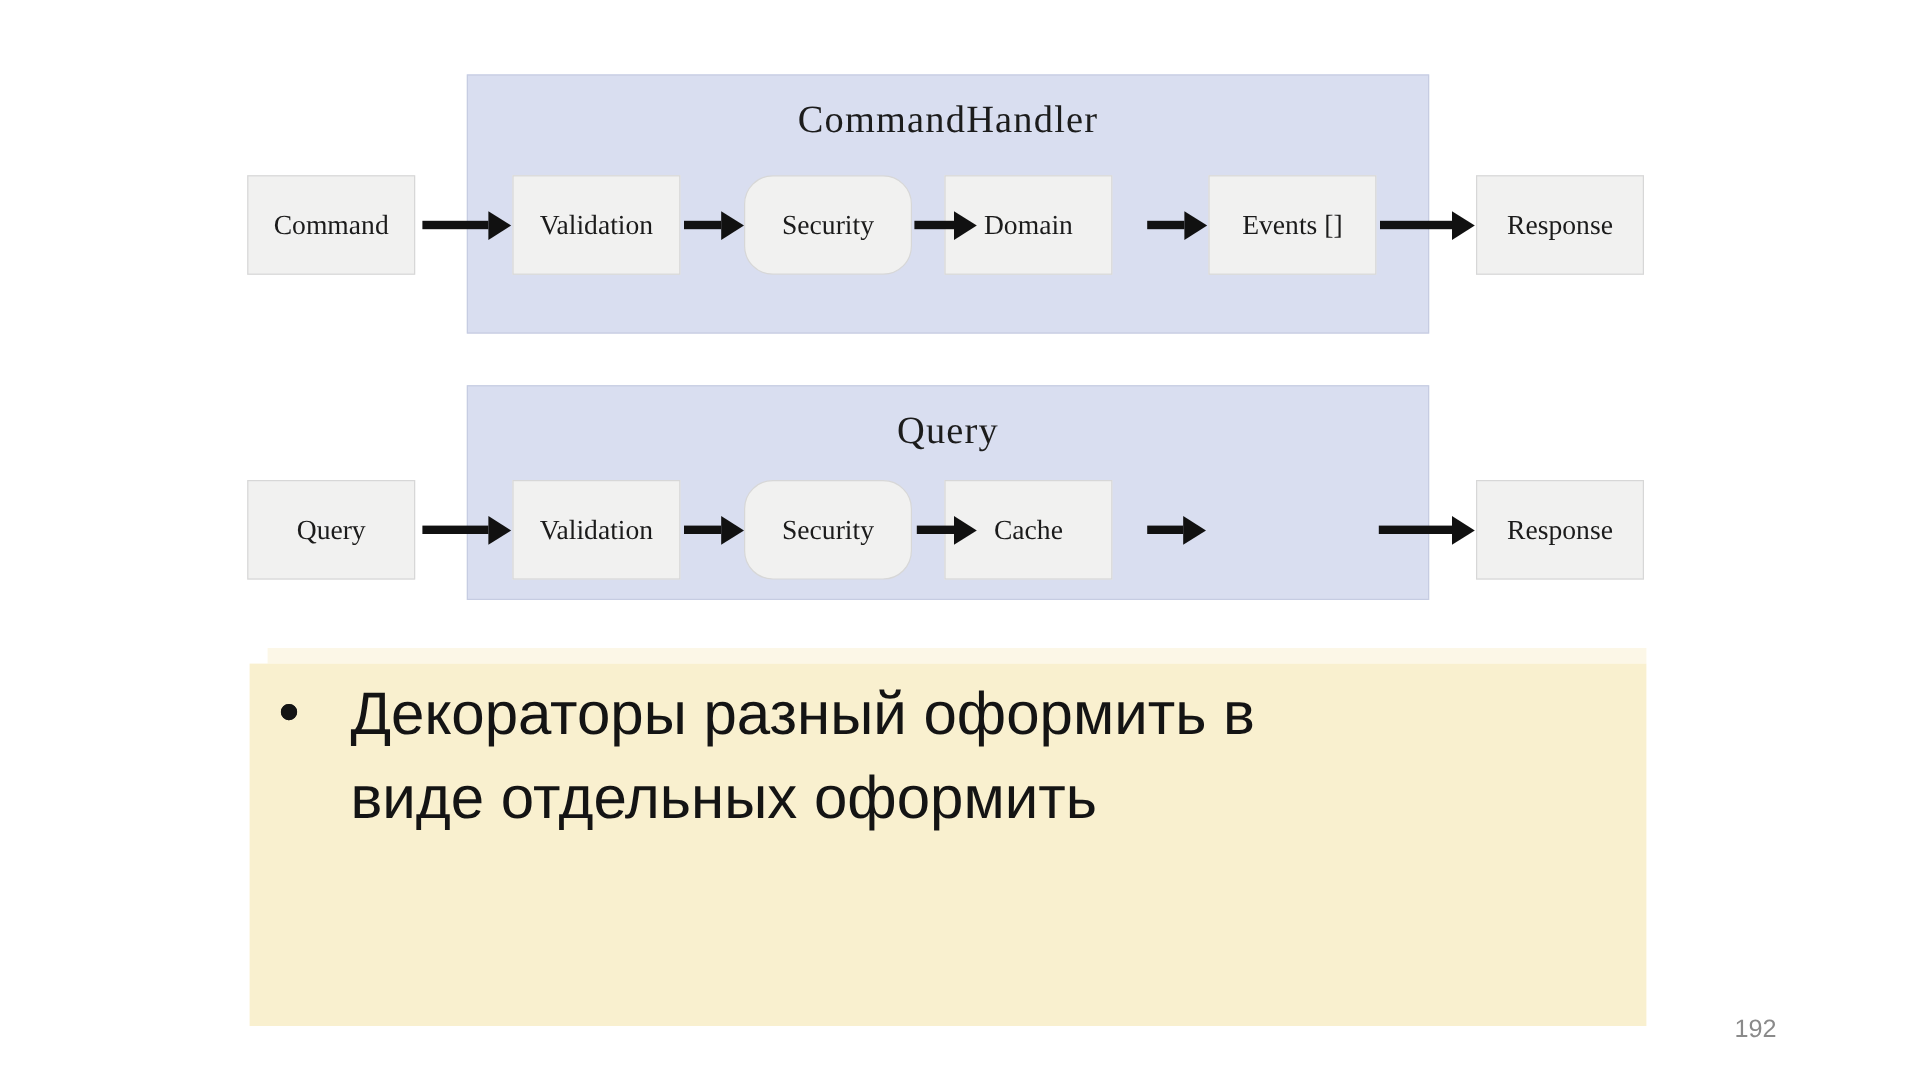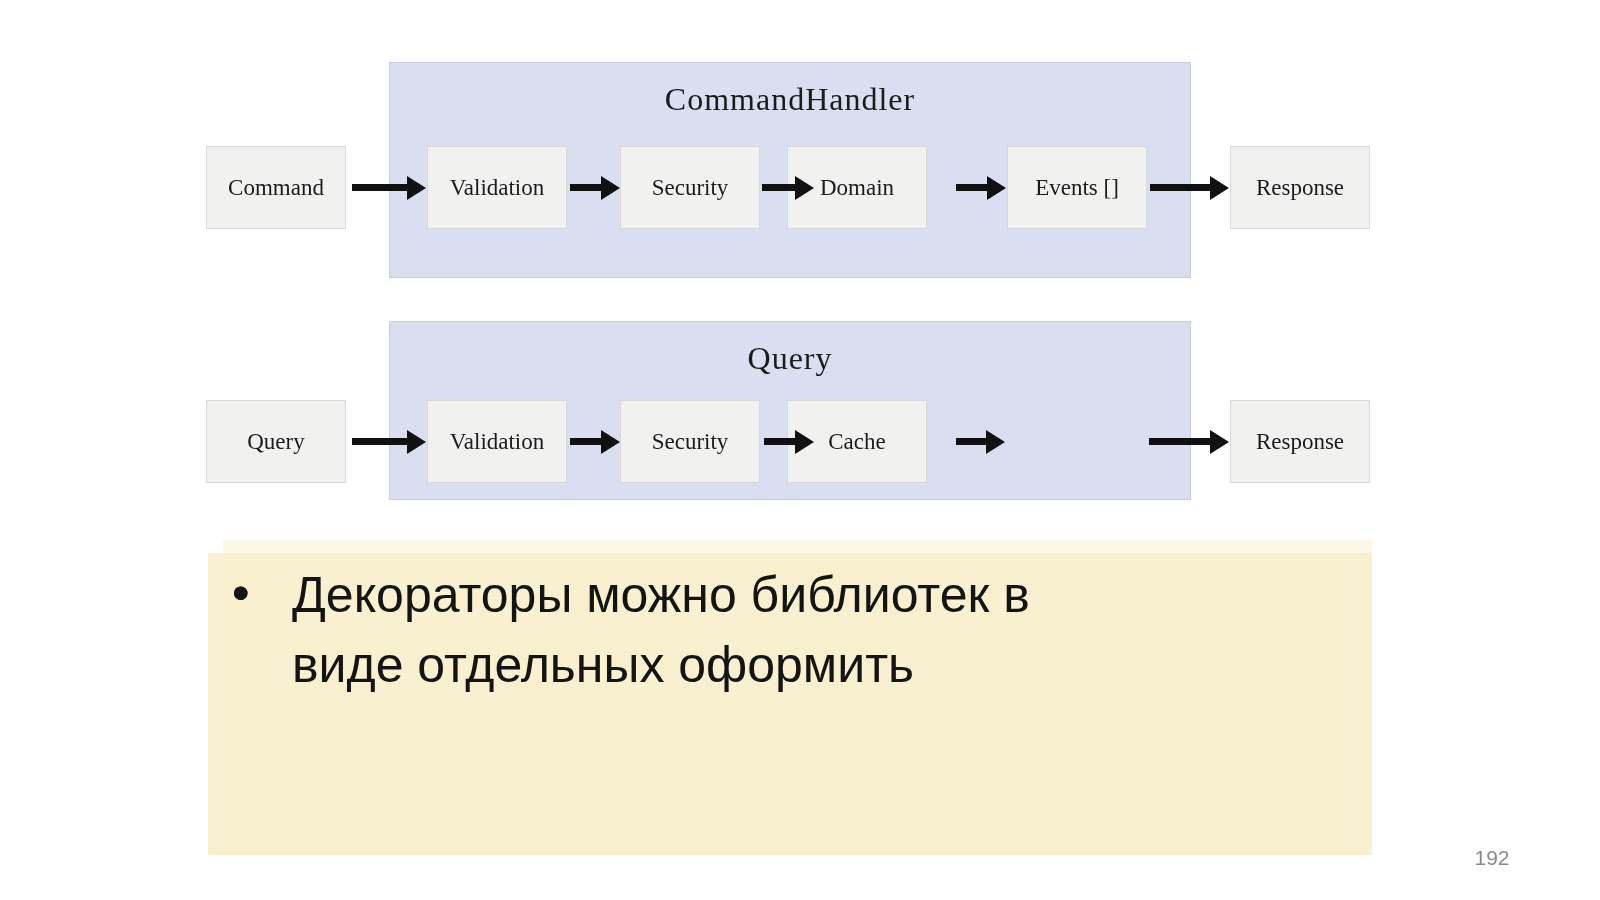--- a/index.html
+++ b/index.html
@@ -45,21 +45,21 @@
     justify-content: center;
     font-family: cursive;
     font-size: 23px;
     color: #1b1b1b;
     white-space: nowrap;
   }
   .r1 { top: 146px; }
   .r2 { top: 400px; }
   .cx1 { left: 206px; }
   .cx2 { left: 427px; }
-  .cx3 { left: 620px; }
+  .cx3 { left: 620px; border-radius: 24px; }
   .cx4 { left: 787px; }
   .cx5 { left: 1007px; }
   .cx6 { left: 1230px; justify-content: center; }
 
   
   .arrow {
     position: absolute;
     height: 7px;
     background: var(--arrow, #111111);
   }
@@ -115,21 +115,20 @@
   }
 
   .pagenum {
     position: absolute;
     left: 1438px;
     top: 846px;
     width: 50px;
     text-align: center;
     font-size: 21px;
     color: var(--page-number-gray, #8a8a8a);
-    margin-left: 29px;
   }
 </style>
 </head>
 <body>
 
 <div class="slide">
 
   <div class="group g1">
     <div class="group-title">CommandHandler</div>
   </div>
@@ -186,20 +185,20 @@
   <div class="arrow ar2" style="left:1149px; width:61px;"></div>
 
   <div class="note-halo"></div>
   <div class="note">
     <ul class="bullets">
       <li>
         <span class="b-dot">•</span>
       </li>
       <li>
         <span class="b-dot">•</span>
-        <span><span>Декораторы можно библиотек в</span><br><span>виде отдельных оформить</span></span>
+        <span><span>Декораторы разный оформить в</span><br><span>виде отдельных оформить</span></span>
       </li>
     </ul>
   </div>
 
   <div class="pagenum">192</div>
 
 </div>
 
 </body></html>

